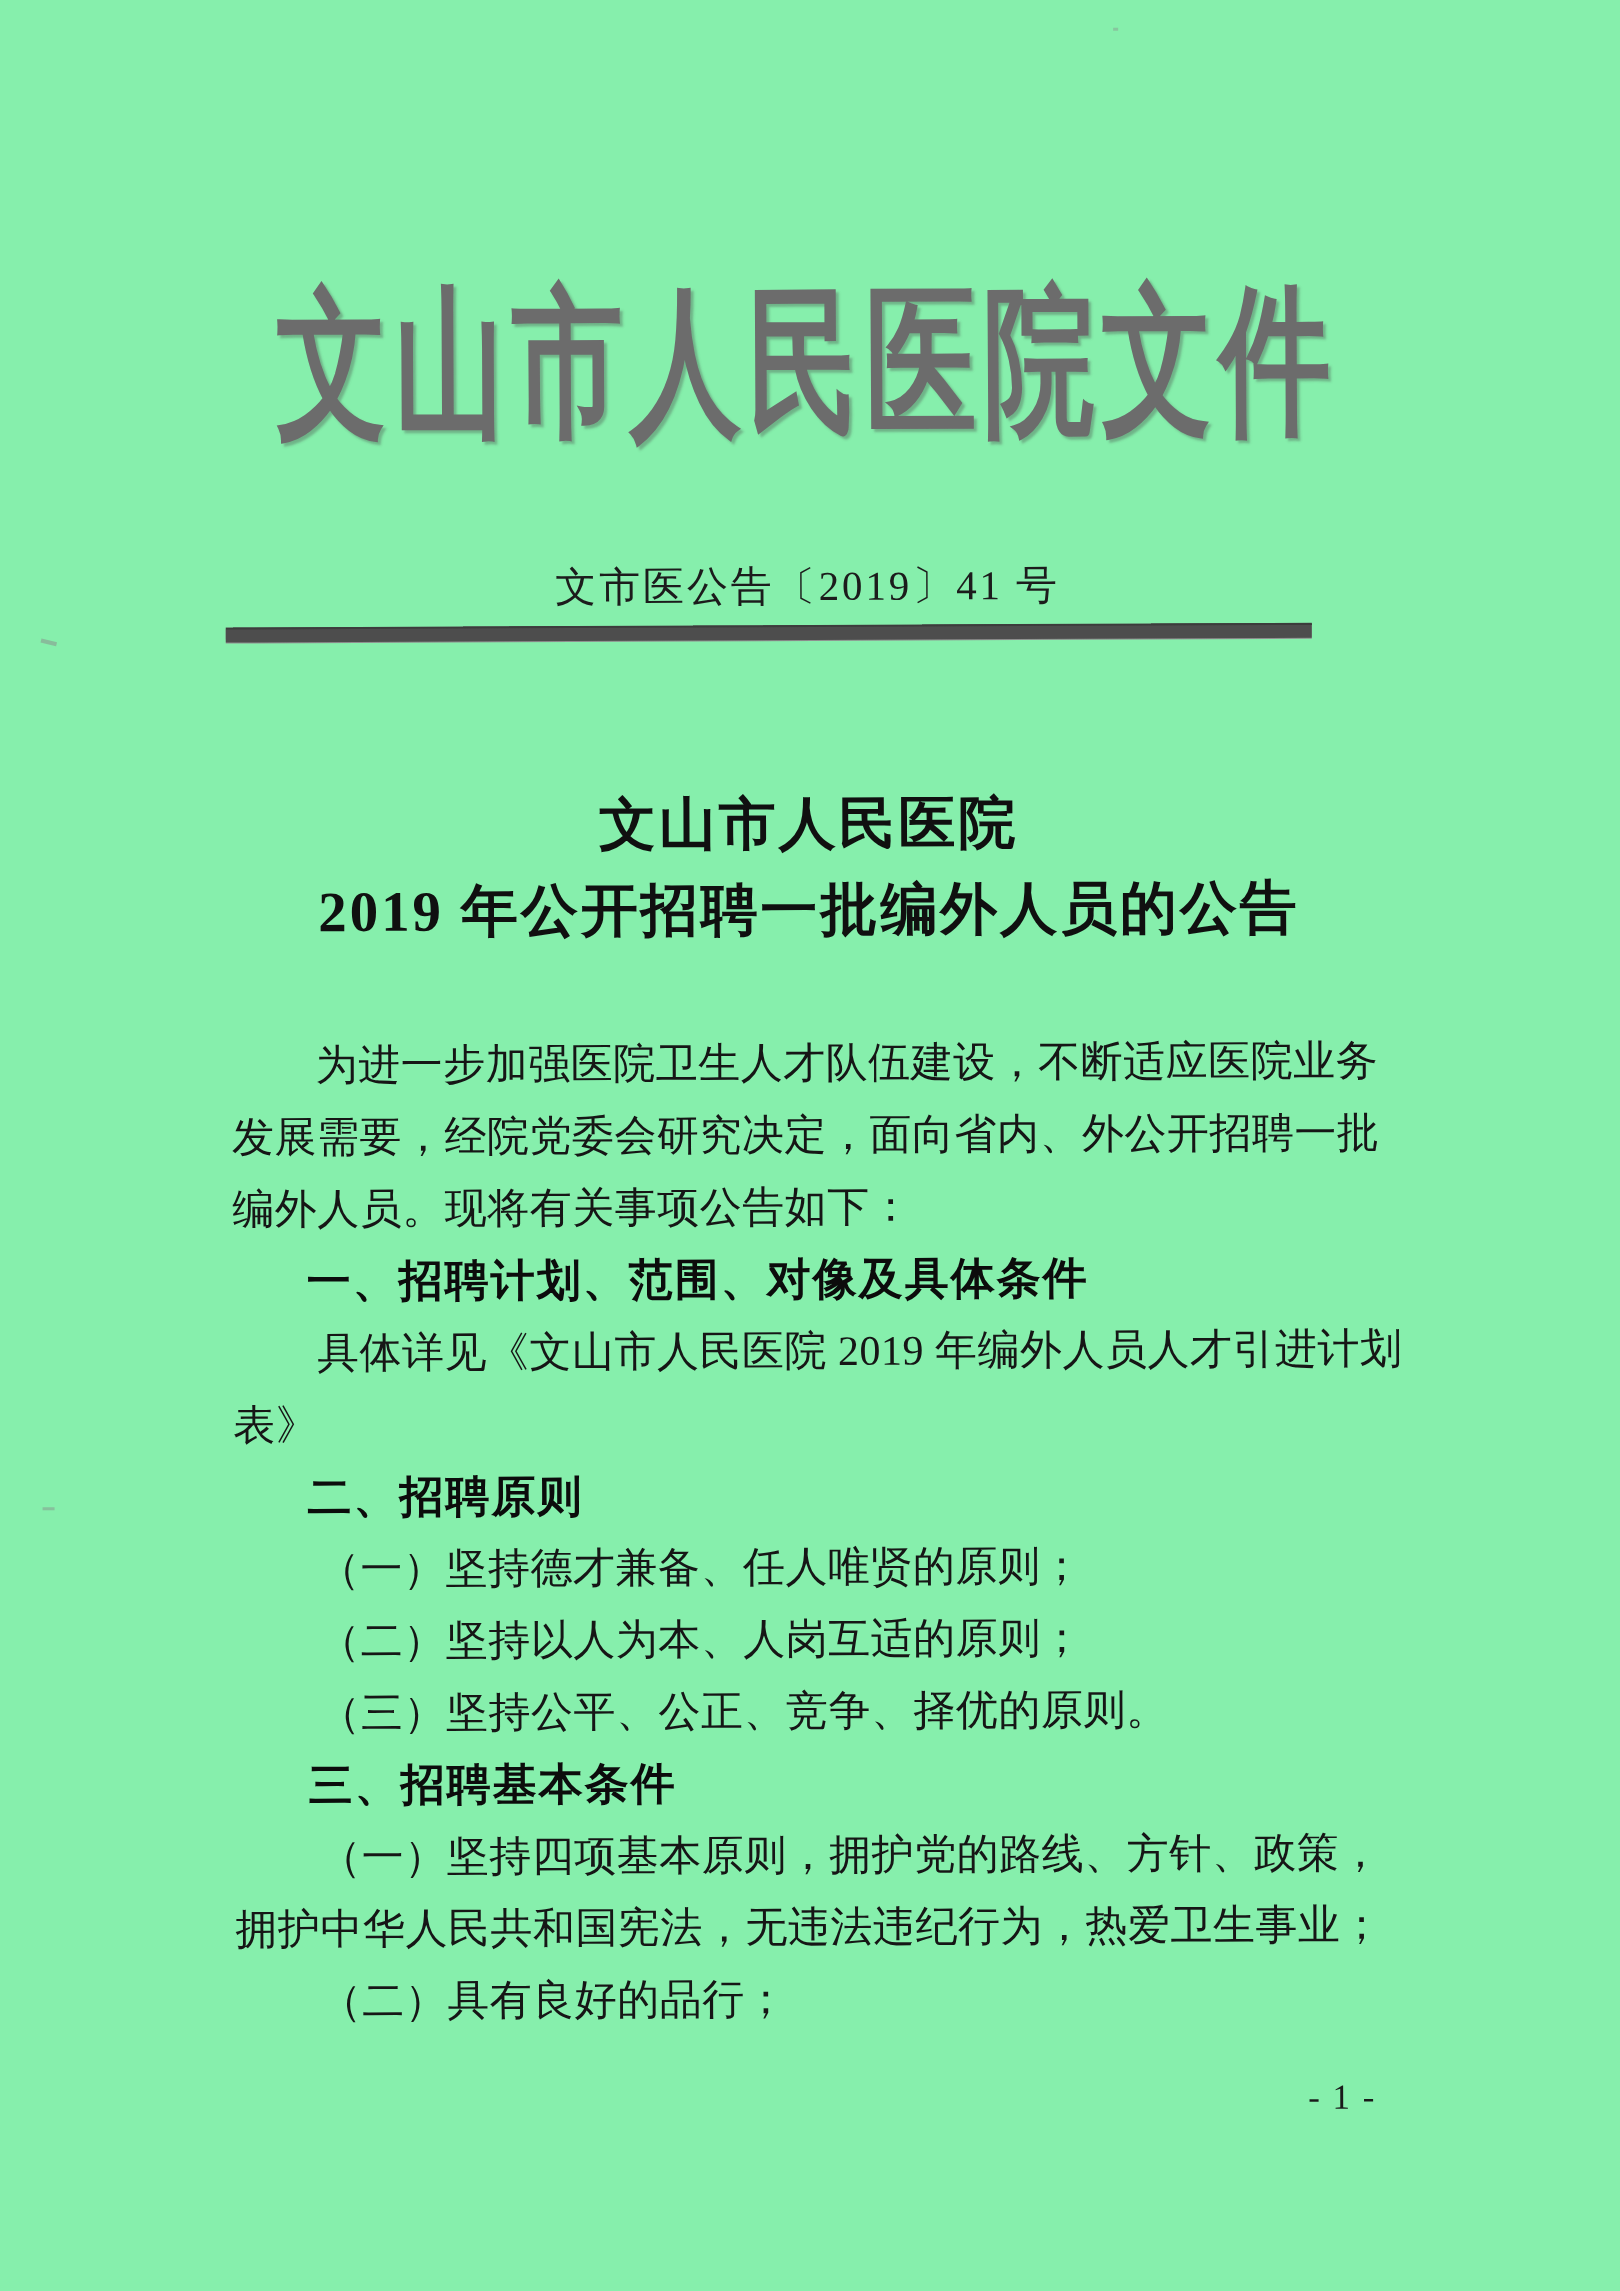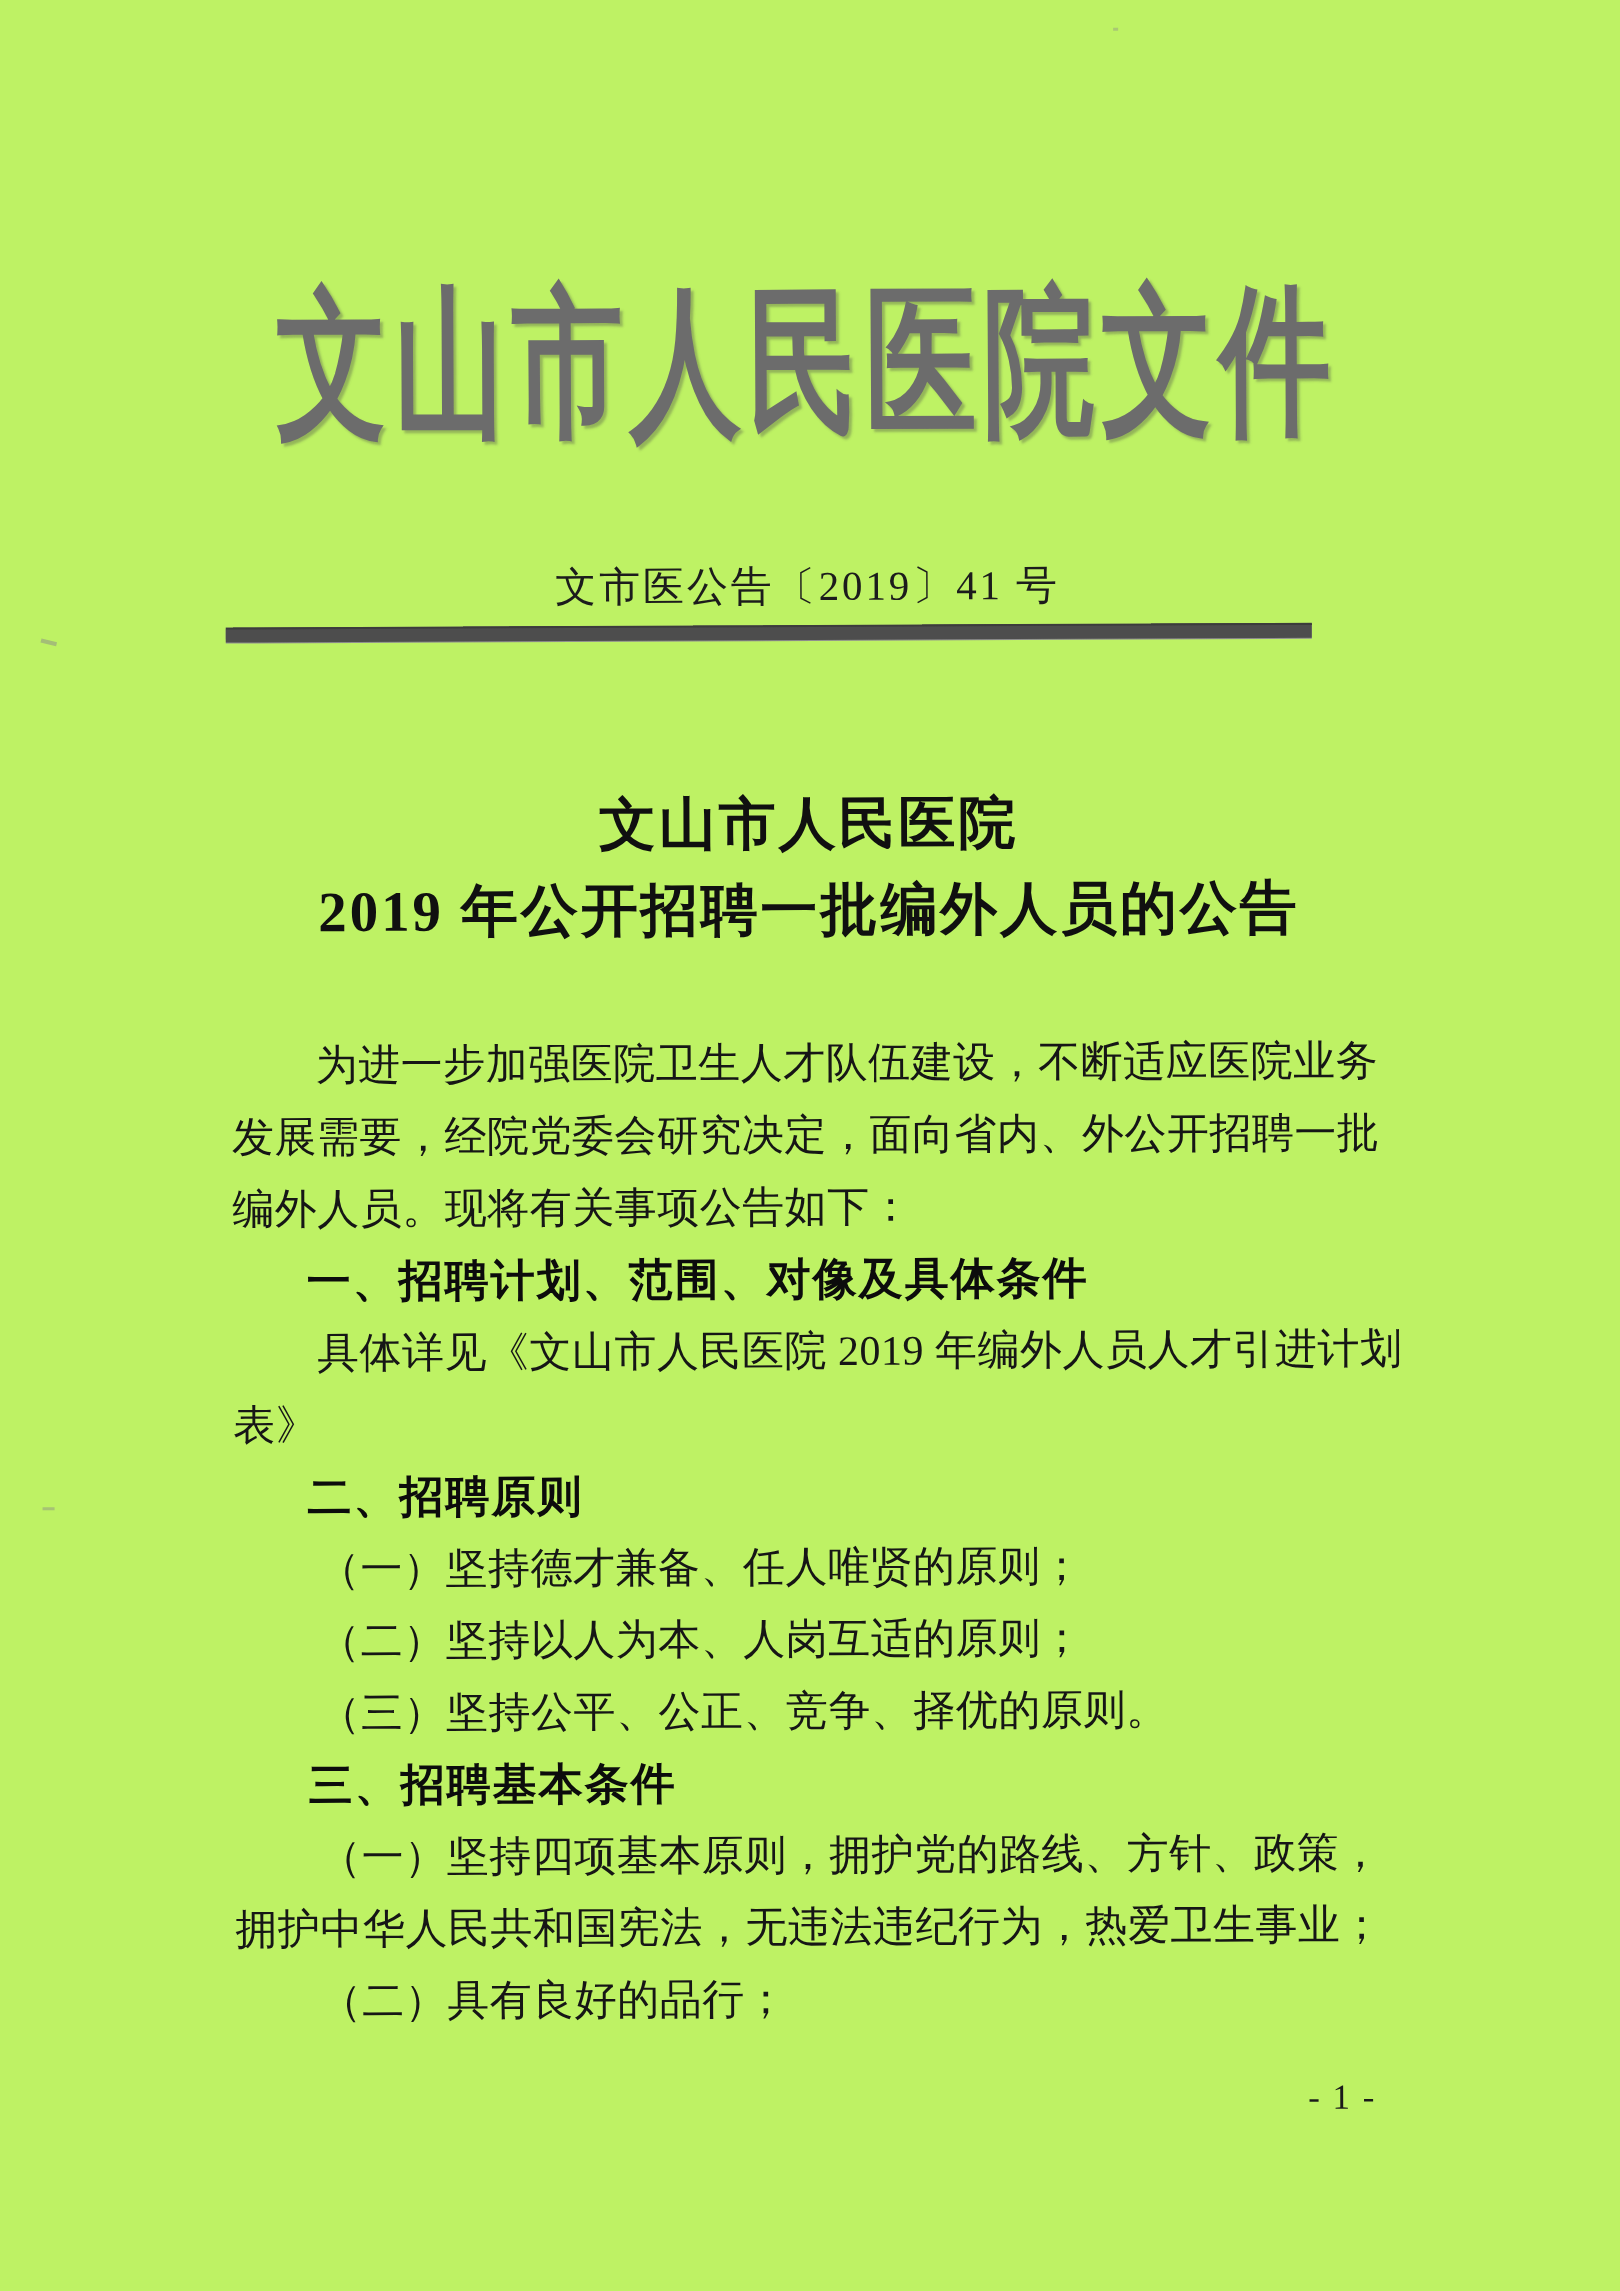--- a/index.html
+++ b/index.html
@@ -1,18 +1,18 @@
 <!DOCTYPE html>
 <html><head>
 <meta charset="utf-8">
 <style>
   html,body { margin:0; padding:0; background:#e9e9e9; }
   .page {
     position:relative; width:1620px; height:2292px;
-    background:#bef264; overflow:hidden;
+    background:#86efac; overflow:hidden;
     font-family:"Liberation Serif","DejaVu Serif",serif;
     color:#161616;
   }
   .inner { position:absolute; left:0; top:0; width:100%; height:100%; transform:rotate(-0.25deg); transform-origin:50% 50%; }
 
   
   .header-title {
     position:absolute; top:281px; left:0; width:100%;
     text-align:center; white-space:nowrap;
     font-weight:bold; font-size:111px; line-height:113px; letter-spacing:6.9px;

